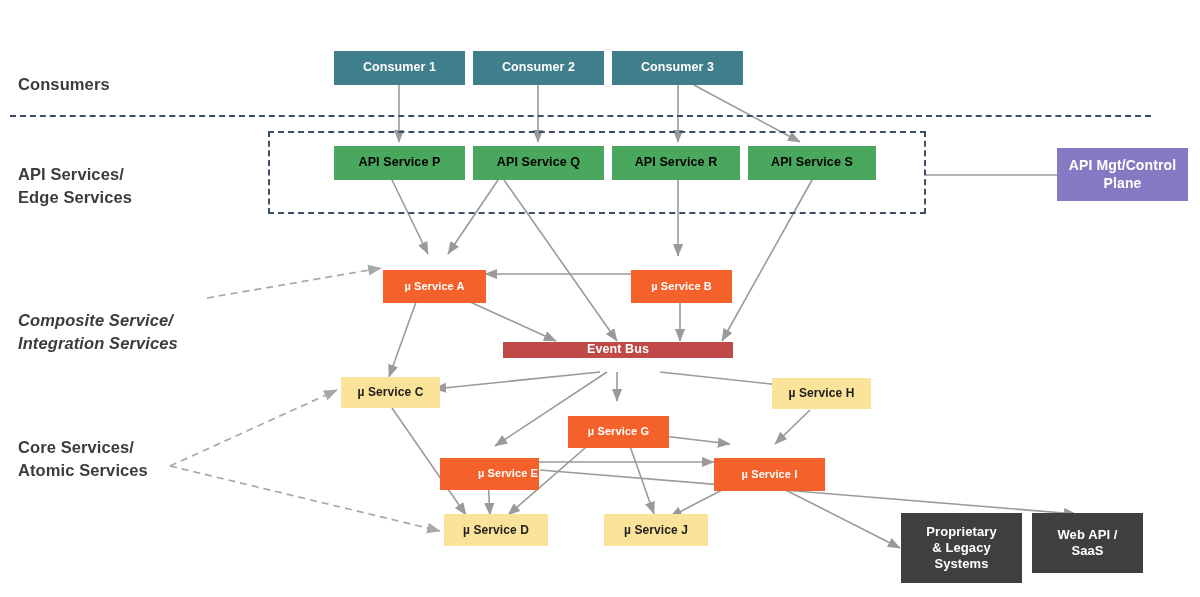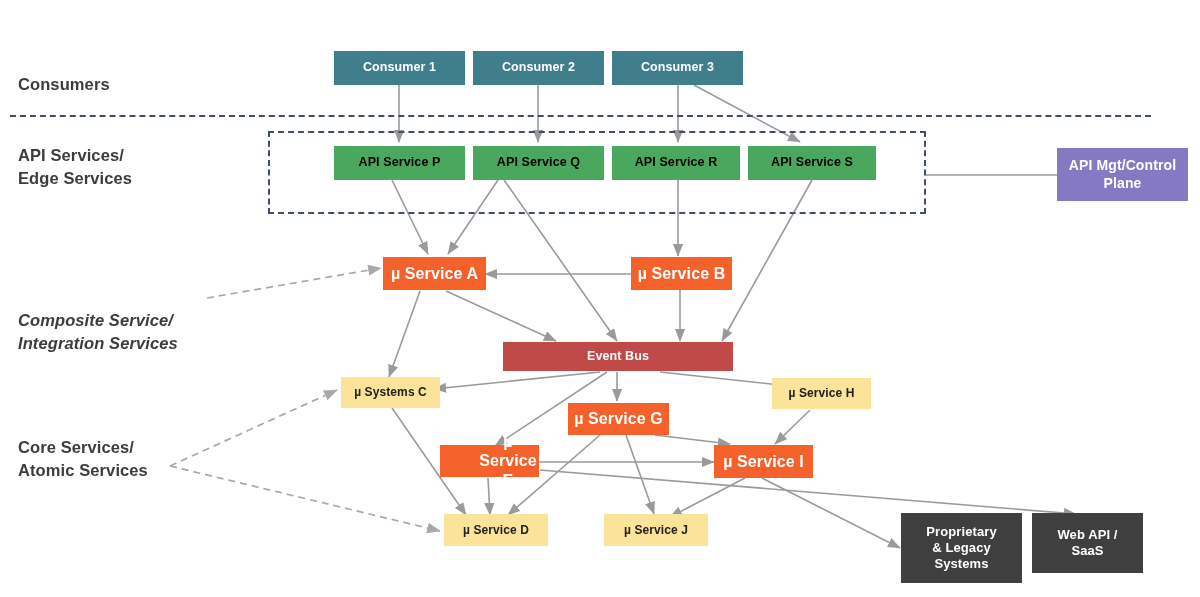--- a/index.html
+++ b/index.html
@@ -18,21 +18,21 @@
   }
 
   .node{
     position:absolute;display:flex;align-items:center;justify-content:center;
     text-align:center;box-sizing:border-box;line-height:1.22;
     font-weight:700;letter-spacing:.1px;
   }
   .n-consumer{background:#3f7f8c;color:#ffffff;font-size:12.5px;font-weight:600;text-align:center;}
   .n-api{background:#4aa85e;color:#000000;font-size:12.5px;font-weight:600;}
   .n-ctrl{background:#8579c3;color:#ffffff;font-size:14px;font-weight:700;}
-  .n-orange{background:#f4612a;color:#ffffff;font-size:16px;font-weight:700;}
+  .n-orange{background:#f4612a;color:#ffffff;font-size:11px;font-weight:700;margin-top:13px;}
   .n-yellow{background:#fce39a;color:#20201f;font-size:12px;font-weight:700;}
   .n-bus{background:#bf4a48;color:#ffffff;font-size:12.5px;font-weight:700;}
   .n-ext{background:#3f3f3f;color:#ffffff;font-size:13px;font-weight:700;white-space:pre-line;}
 
   .divider{
     position:absolute;height:0;border-top:2px dashed #3f5066;
   }
   .zonebox{
     position:absolute;box-sizing:border-box;border:2px dashed #3f5066;background:transparent;
   }
@@ -109,48 +109,48 @@
       <path d="M207,298 L381,268"></path>
       <path d="M170,466 L337,390"></path>
       <path d="M170,466 L440,531"></path>
     </g>
   </svg>
 
   <div class="divider" style="left:10px;top:115px;width:1141px;"></div>
   <div class="zonebox" style="left:268px;top:131px;width:658px;height:83px;"></div>
 
   <div class="tier-label" style="left:18px;top:73px;">Consumers</div>
-  <div class="tier-label" style="left:18px;top:144px;">API Services/
+  <div class="tier-label" style="left:18px;top:163px;">API Services/
 Edge Services</div>
   <div class="tier-label" style="left:18px;top:309px;font-style:italic;">Composite Service/
 Integration Services</div>
   <div class="tier-label" style="left:18px;top:436px;">Core Services/
 Atomic Services</div>
 
   <div class="node n-consumer" style="left:334px;top:51px;width:131px;height:34px;">Consumer 1</div>
   <div class="node n-consumer" style="left:473px;top:51px;width:131px;height:34px;">Consumer 2</div>
   <div class="node n-consumer" style="left:612px;top:51px;width:131px;height:34px;">Consumer 3</div>
 
   <div class="node n-api" style="left:334px;top:146px;width:131px;height:34px;">API Service P</div>
   <div class="node n-api" style="left:473px;top:146px;width:131px;height:34px;">API Service Q</div>
   <div class="node n-api" style="left:612px;top:146px;width:128px;height:34px;">API Service R</div>
   <div class="node n-api" style="left:748px;top:146px;width:128px;height:34px;">API Service S</div>
 
   <div class="node n-ctrl" style="left:1057px;top:148px;width:131px;height:53px;padding:0 8px;">API Mgt/Control Plane</div>
 
   <div class="node n-orange" style="left:383px;top:257px;width:103px;height:33px;">µ Service A</div>
   <div class="node n-orange" style="left:631px;top:257px;width:101px;height:33px;">µ Service B</div>
 
-  <div class="node n-bus" style="left:503px;top:342px;width:230px;height:29px;">Event Bus</div>
+  <div class="node n-bus" style="left:503px;top:342px;width:230px;height:16px;">Event Bus</div>
 
-  <div class="node n-yellow" style="left:341px;top:377px;width:99px;height:31px;">µ Systems C</div>
+  <div class="node n-yellow" style="left:341px;top:377px;width:99px;height:31px;">µ Service C</div>
   <div class="node n-yellow" style="left:772px;top:378px;width:99px;height:31px;">µ Service H</div>
   <div class="node n-orange" style="left:568px;top:403px;width:101px;height:32px;">µ Service G</div>
   <div class="node n-orange" style="left:440px;top:445px;width:99px;height:32px;padding-left:37px;">µ Service E</div>
-  <div class="node n-orange" style="left:714px;top:445px;width:99px;height:33px;">µ Service I</div>
+  <div class="node n-orange" style="left:714px;top:445px;width:111px;height:33px;">µ Service I</div>
   <div class="node n-yellow" style="left:444px;top:514px;width:104px;height:32px;">µ Service D</div>
   <div class="node n-yellow" style="left:604px;top:514px;width:104px;height:32px;">µ Service J</div>
 
   <div class="node n-ext" style="left:901px;top:513px;width:121px;height:70px;">Proprietary
 &amp; Legacy
 Systems</div>
   <div class="node n-ext" style="left:1032px;top:513px;width:111px;height:60px;">Web API /
 SaaS</div>
 
 </div>

